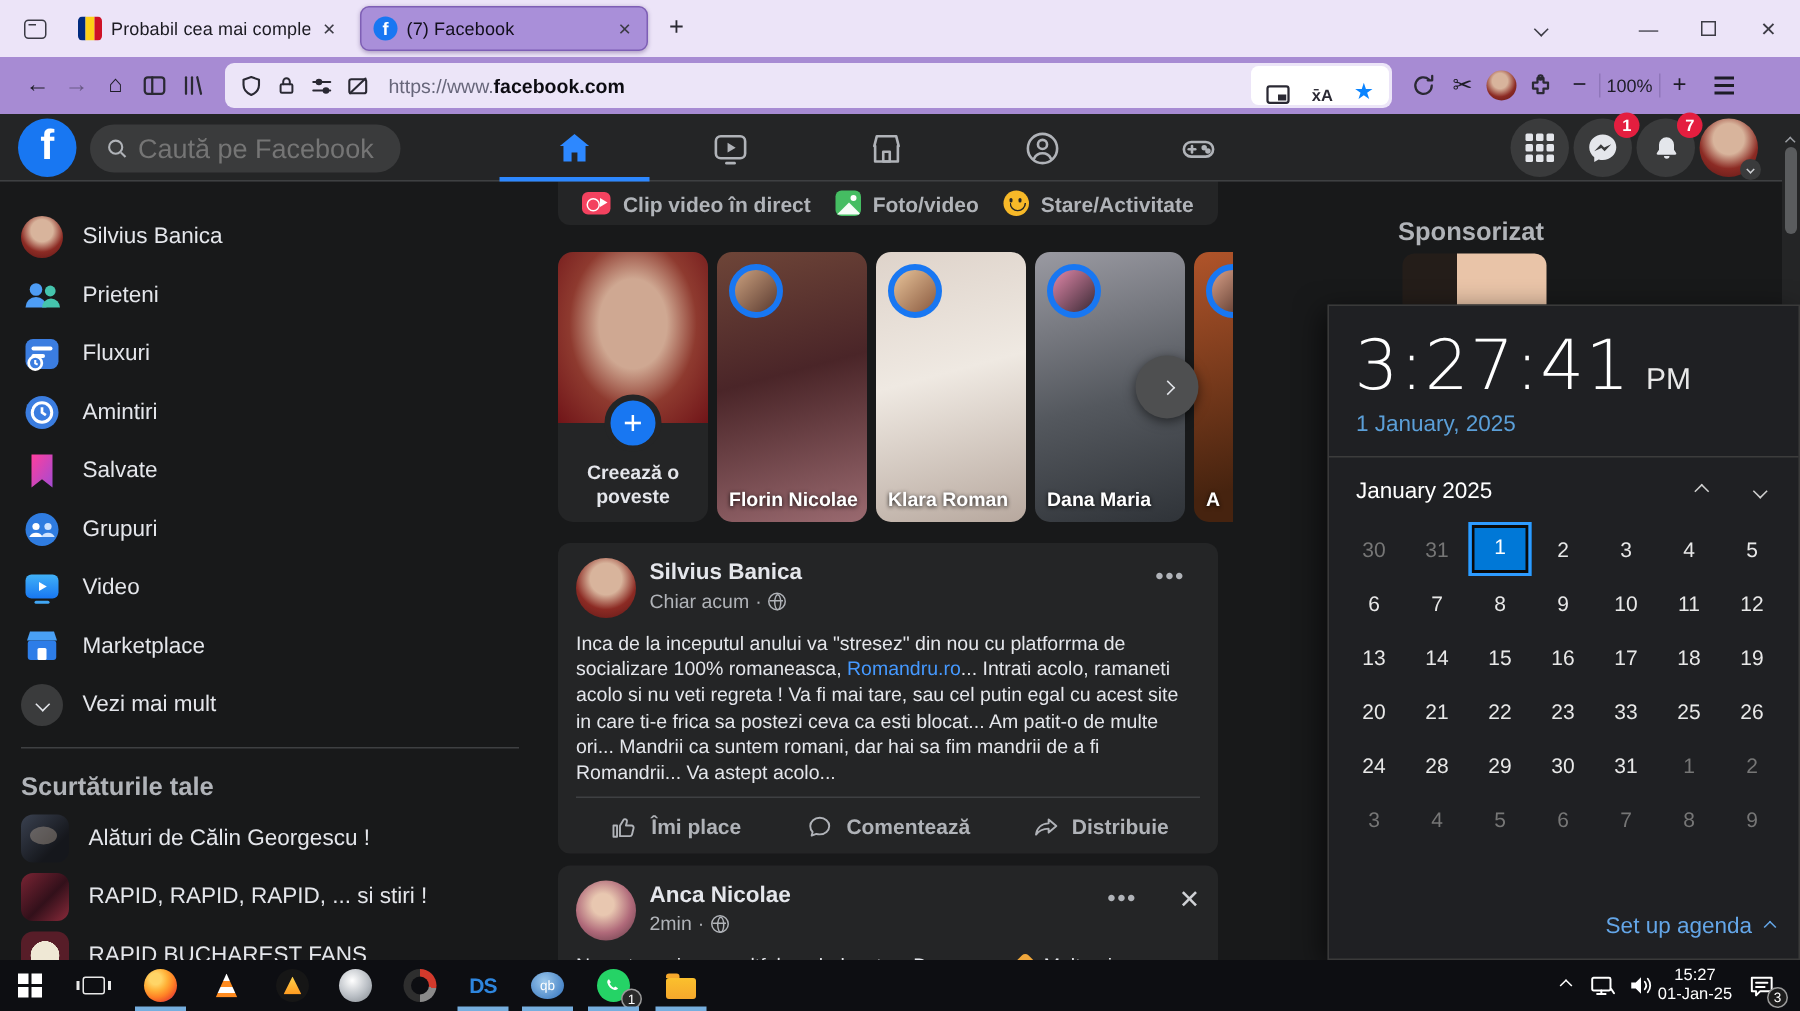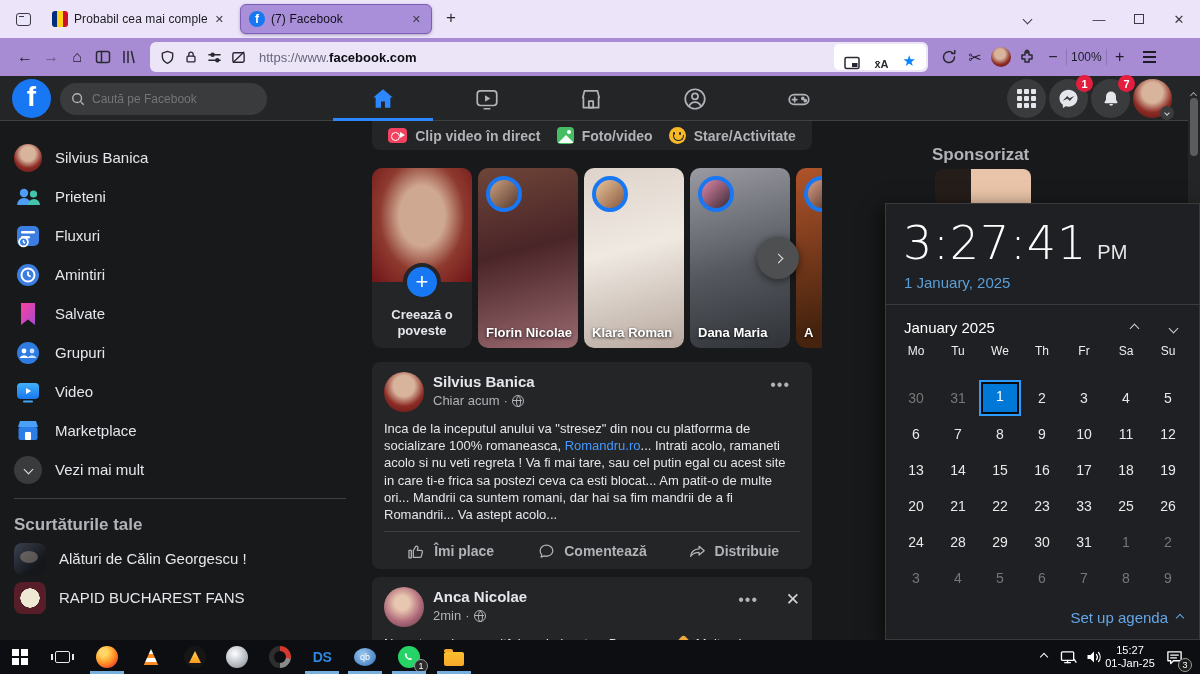--- a/index.html
+++ b/index.html
@@ -36,21 +36,21 @@
   .zoomlvl{font-size:12px;color:#1d1c26;padding:0 4px}
   .sep{width:1px;height:16px;background:#8f76ba}
   .avatar-sm{width:20px;height:20px;border-radius:50%;background:radial-gradient(circle at 45% 35%,#d8b49c 0 30%,#8c2b24 62%,#5a1515)}
   .bars{display:flex;flex-direction:column;gap:3px}
   .bars span{width:13px;height:1.8px;background:#1d1c26}
   svg.ol{fill:none;stroke:#2a2933;stroke-width:1.5;stroke-linecap:round;stroke-linejoin:round}
   
   .fbnav{position:absolute;left:0;top:76px;width:1200px;height:45px;background:#242526;border-bottom:1px solid #3e4042;z-index:5}
   .fblogo{position:absolute;left:12px;top:3px;width:39px;height:39px;border-radius:50%;background:#1877f2;color:#fff;font-weight:bold;font-size:28px;text-align:center;line-height:36px}
   .fbsearch{position:absolute;left:60px;top:7px;width:207px;height:32px;background:#3a3b3c;border-radius:16px;display:flex;align-items:center;padding-left:11px;gap:7px}
-  .fbsearch input{background:transparent;border:none;outline:none;color:#b0b3b8;font-size:12px;width:160px;font-family:inherit}
+  .fbsearch input{background:transparent;border:none;outline:none;color:#b0b3b8;font-size:18px;width:160px;font-family:inherit}
   .fbtabs{position:absolute;left:331px;top:0;height:45px;display:flex}
   .fbtab{width:104px;display:flex;align-items:center;justify-content:center;position:relative}
   .fbtab.active::after{content:"";position:absolute;left:2px;right:2px;bottom:0;height:3px;background:#2d88ff}
   .fbcirc{position:absolute;top:3px;width:39px;height:39px;border-radius:50%;background:#3a3b3c;display:flex;align-items:center;justify-content:center}
   .badge{position:absolute;top:-4px;right:-5px;min-width:17px;height:17px;border-radius:9px;background:#e41e3f;color:#fff;font-size:11px;font-weight:bold;display:flex;align-items:center;justify-content:center;padding:0 4px}
   .avchip{position:absolute;right:-2px;bottom:-2px;width:14px;height:14px;border-radius:50%;background:#3a3b3c;color:#cfd1d5;display:flex;align-items:center;justify-content:center}
   .avchip .chv{width:4px;height:4px;border-width:1.4px}
   .grid9{display:grid;grid-template-columns:repeat(3,5px);grid-template-rows:repeat(3,5px);gap:2px}
   .grid9 span{background:#e4e6eb;border-radius:1px}
   
@@ -444,20 +444,24 @@
         </span>
       <span>Vezi mai mult</span>
     </div>
     <div class="sdivider"></div>
     <div class="shead">Scurtăturile tale</div>
     <div class="sitem">
       <span class="thumb th1"></span>
       <span>Alături de Călin Georgescu !</span>
     </div>
     <div class="sitem">
+      <span class="thumb th2"></span>
+      <span>RAPID, RAPID, RAPID, ... si stiri !</span>
+    </div>
+    <div class="sitem">
       <span class="thumb th3"></span>
       <span>RAPID BUCHAREST FANS</span>
     </div>
   </div>
 
   <div class="composer">
     <div class="cbtn">
       <span class="ic-live"></span>
       <span>Clip video în direct</span>
     </div>
@@ -560,29 +564,20 @@
       <span class="big">3:27:41</span>
       <span class="ampm">PM</span>
     </div>
     <div class="fdate">1 January, 2025</div>
     <div class="fdiv"></div>
     <div class="calhead">
       <span class="t">January 2025</span>
       <span class="nav"><span class="chv up"></span></span>
       <span class="nav"><span class="chv down"></span></span>
     </div>
-    <div class="calweek">
-        <span>Mo</span>
-        <span>Tu</span>
-        <span>We</span>
-        <span>Th</span>
-        <span>Fr</span>
-        <span>Sa</span>
-        <span>Su</span>
-      </div>
     <div class="calgrid">
         <div class="cday muted">30</div>
         <div class="cday muted">31</div>
         <div class="cday selected">1</div>
         <div class="cday">2</div>
         <div class="cday">3</div>
         <div class="cday">4</div>
         <div class="cday">5</div>
         <div class="cday">6</div>
         <div class="cday">7</div>

